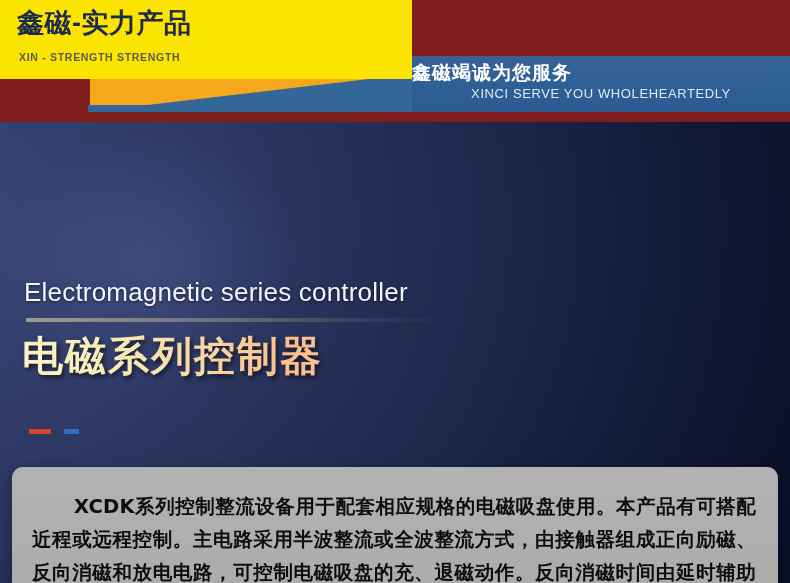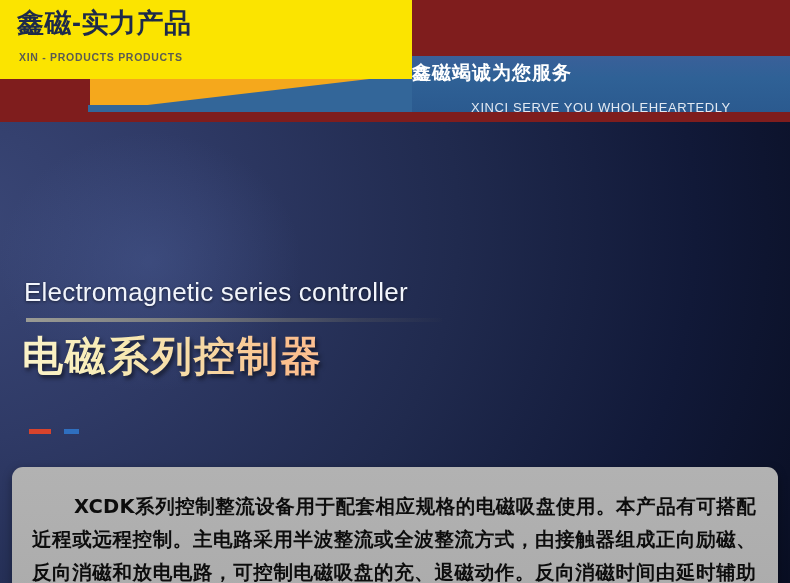--- a/index.html
+++ b/index.html
@@ -98,21 +98,21 @@
     width: 378px;
     font-size: 19px;
     font-weight: bold;
     color: #ffffff;
     letter-spacing: 1px;
     z-index: 6;
     white-space: nowrap;
   }
   .hdr-service-en {
     position: absolute;
-    left: 412px; top: 100px;
+    left: 412px; top: 86px;
     width: 378px;
     text-align: center;
     font-size: 13px;
     color: #e2e9f2;
     letter-spacing: 0.6px;
     z-index: 6;
     white-space: nowrap;
   }
 
   
@@ -210,21 +210,21 @@
 
   <div class="header">
 
     <div class="hdr-orange"></div>
     <div class="hdr-blue-tail"></div>
     <div class="hdr-blue-strip"></div>
     <div class="hdr-blue"></div>
 
     <div class="hdr-yellow">
       <div class="hdr-brand-cn">鑫磁-实力产品</div>
-      <div class="hdr-brand-en">XIN - PRODUCTS PRODUCTS</div>
+      <div class="hdr-brand-en">XIN - STRENGTH STRENGTH</div>
     </div>
 
     <div class="hdr-service-cn">鑫磁竭诚为您服务</div>
     <div class="hdr-service-en">XINCI SERVE YOU WHOLEHEARTEDLY</div>
   </div>
 
   <div class="hero">
     <div class="hero-glow"></div>
 
     <div class="hero-en">Electromagnetic series controller</div>

